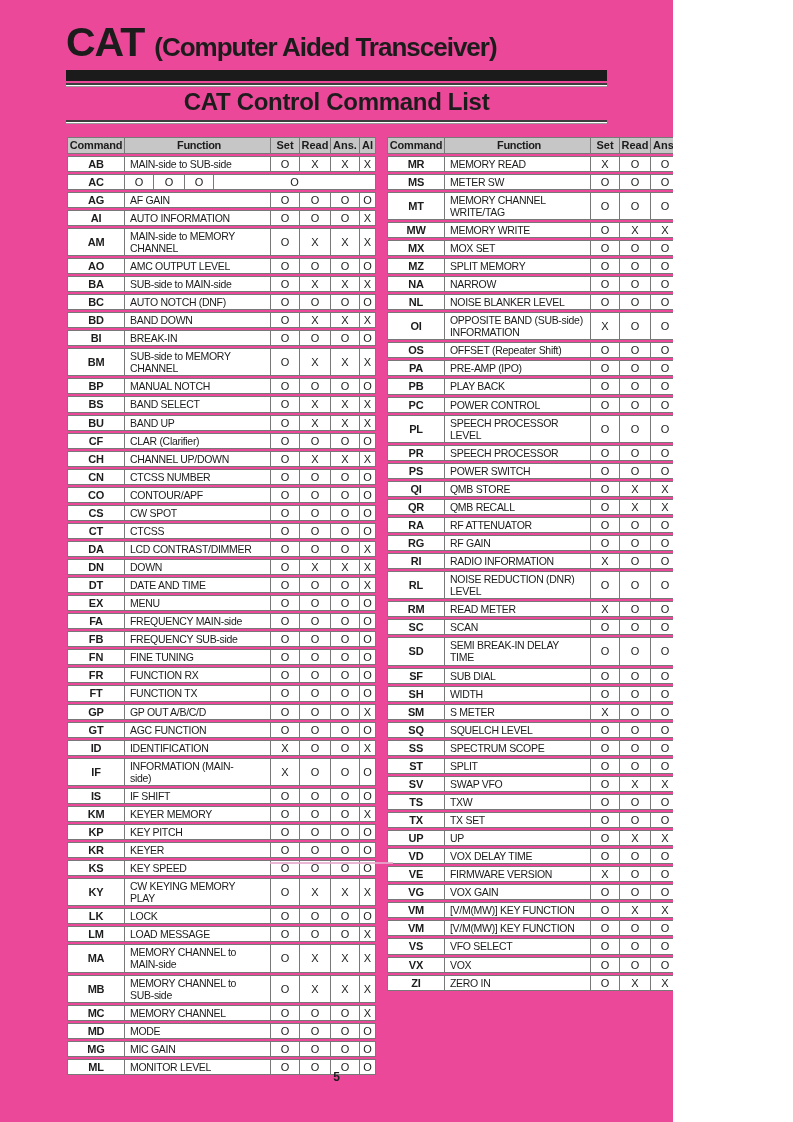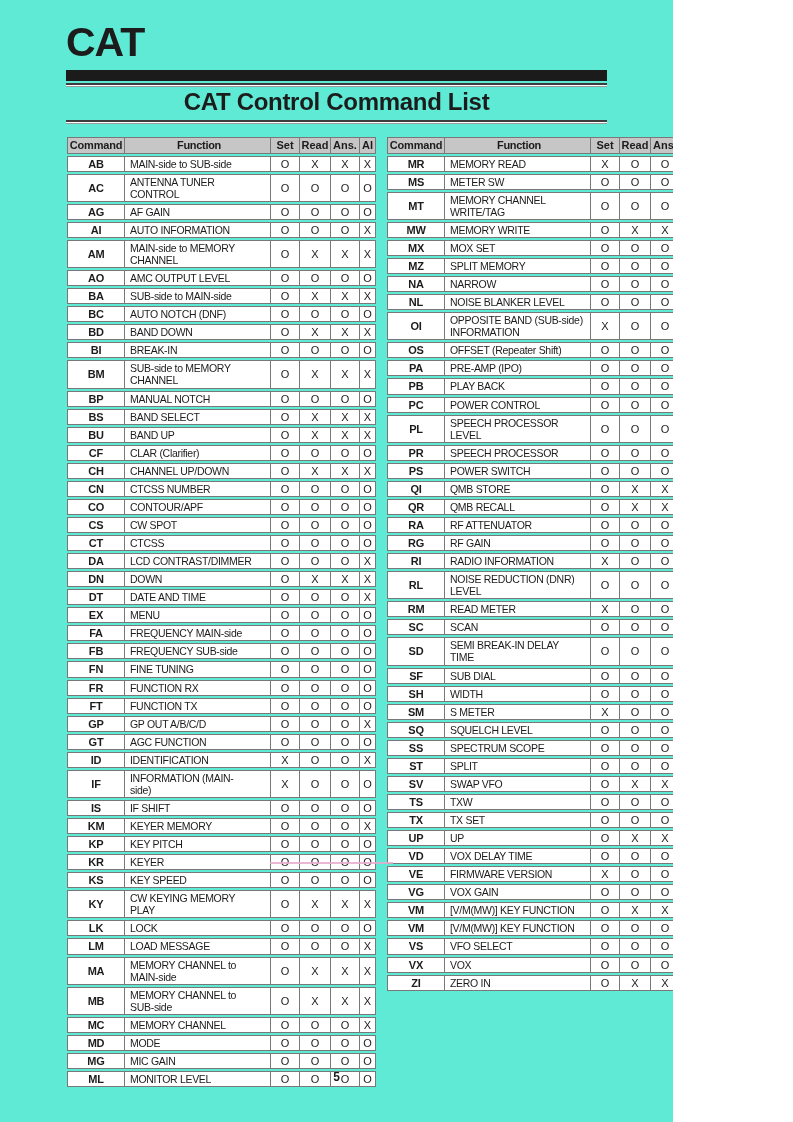--- a/index.html
+++ b/index.html
@@ -2,21 +2,21 @@
 <html><head>
 <meta charset="utf-8">
 <style>
   * { margin:0; padding:0; box-sizing:border-box; }
   html,body { background:#ffffff; }
   body {
     width:793px; height:1122px;
     font-family:"Liberation Sans", sans-serif;
     color:#1c1c1c;
   }
-  .page { position:relative; width:673px; height:1122px; background:#5eead4; overflow:hidden; }
+  .page { position:relative; width:673px; height:1122px; background:#ec4899; overflow:hidden; }
 
   
   .header { margin:22px 66px 0 66px; }
   .title-line { display:flex; align-items:baseline; gap:10px; white-space:nowrap; letter-spacing:-1px; line-height:1; }
   .t-big { font-size:41px; font-weight:bold; }
   .t-mid { font-size:26px; font-weight:bold; }
   .black-bar { height:11px; background:#1b1b1b; margin-top:7px; }
   .double-rule { height:4px; border-top:2px solid #3c3c3c; border-bottom:1px solid #9a9a9a; background:#ffffff; margin-top:2px; }
   .section-title { text-align:center; font-size:24px; font-weight:bold; padding:1px 0 2px 0; letter-spacing:-0.3px; }
 
@@ -48,20 +48,21 @@
   .artifact-line { position:absolute; left:270px; top:862px; width:123px; height:2px; background:#e6aacd; opacity:0.85; }
 </style>
 </head>
 <body>
 
 <div class="page">
 
   <div class="header">
     <div class="title-line">
       <span class="t-big">CAT</span>
+      <span class="t-mid">(Computer Aided Transceiver)</span>
     </div>
     <div class="black-bar"></div>
     <div class="double-rule"></div>
     <div class="section-title">CAT Control Command List</div>
     <div class="double-rule"></div>
   </div>
 
   <div class="tables">
     <div class="cmdtable" id="left-table">
         <div class="row head">
@@ -75,22 +76,20 @@
         <div class="row">
           <div class="cell c-cmd">AB</div>
           <div class="cell c-fn">MAIN-side to SUB-side</div>
           <div class="cell c-set">O</div>
           <div class="cell c-read">X</div>
           <div class="cell c-ans">X</div>
           <div class="cell c-ai">X</div>
         </div>
         <div class="row">
           <div class="cell c-cmd">AC</div>
-          <div class="cell c-fn">ANTENNA TUNER
-CONTROL</div>
           <div class="cell c-set">O</div>
           <div class="cell c-read">O</div>
           <div class="cell c-ans">O</div>
           <div class="cell c-ai">O</div>
         </div>
         <div class="row">
           <div class="cell c-cmd">AG</div>
           <div class="cell c-fn">AF GAIN</div>
           <div class="cell c-set">O</div>
           <div class="cell c-read">O</div>

